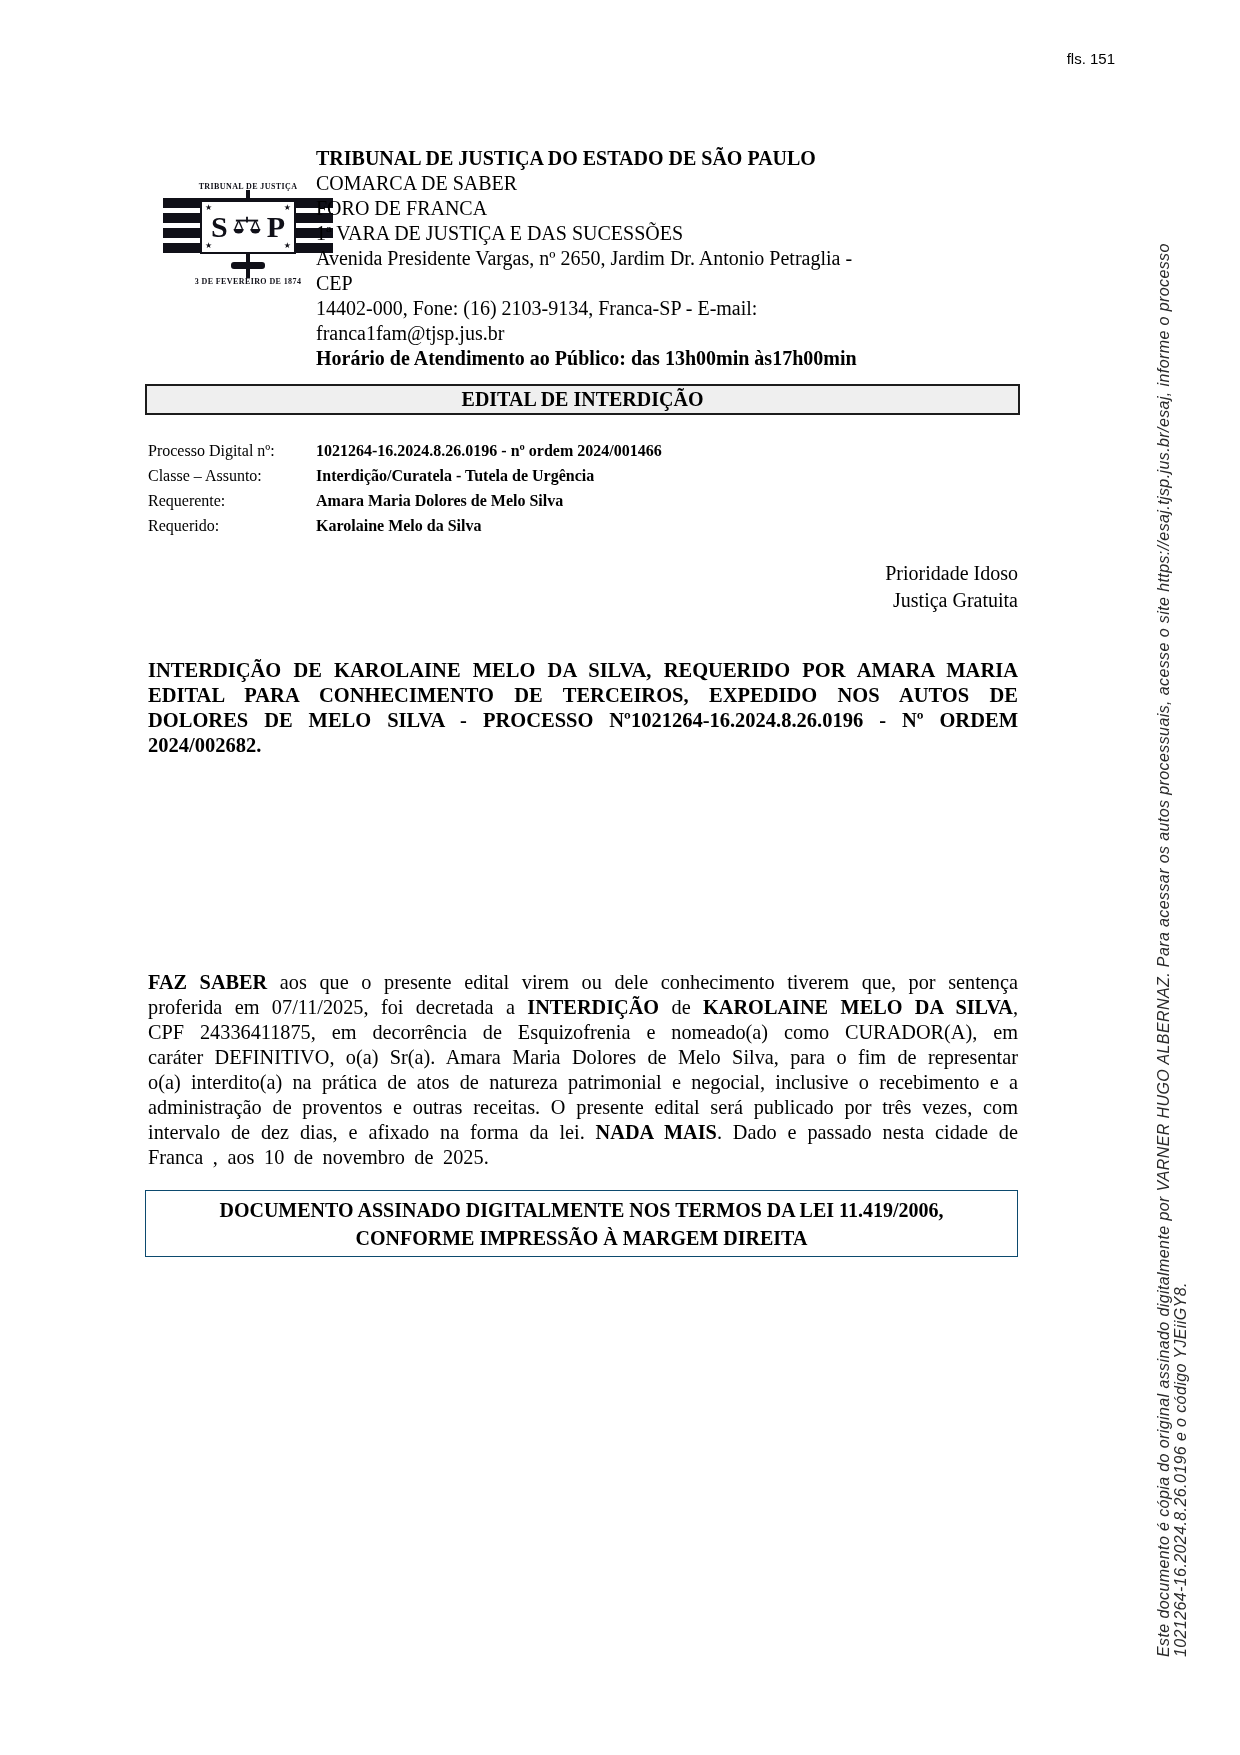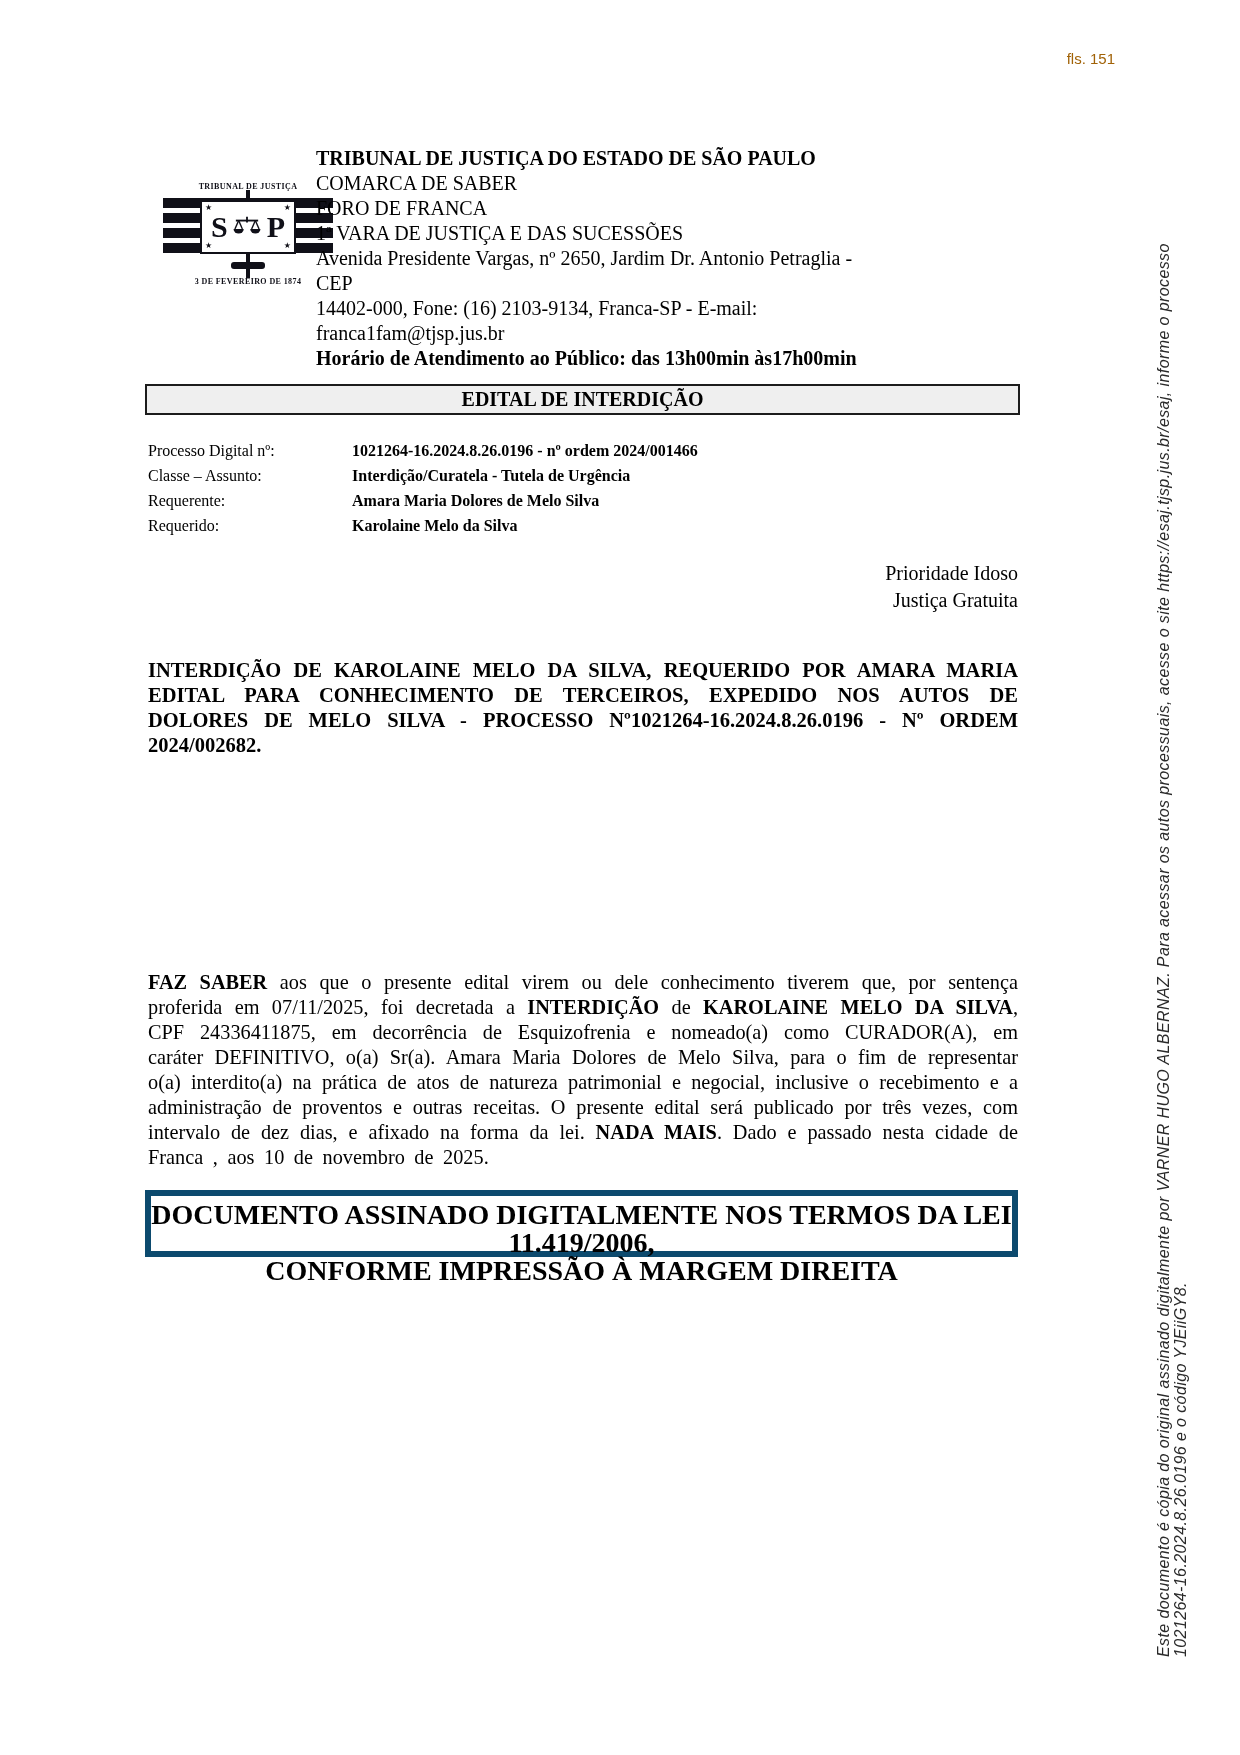--- a/index.html
+++ b/index.html
@@ -4,21 +4,21 @@
 <style>
   * { margin:0; padding:0; box-sizing:border-box; }
   html,body { background:#888; }
   .page {
     position:relative; width:1240px; height:1755px; background:#ffffff;
     margin:0 auto; font-family:"Liberation Serif", serif; color:#000;
     overflow:hidden;
   }
   .fls {
     position:absolute; top:50px; right:125px;
-    font-family:"Liberation Sans", sans-serif; font-size:15px; color:#a16207;
+    font-family:"Liberation Sans", sans-serif; font-size:15px; color:#000000;
   }
   
   .logo { position:absolute; left:163px; top:182px; width:170px; height:104px; }
   .logo-top, .logo-bottom {
     position:absolute; left:0; right:0; text-align:center;
     font-size:8px; font-weight:bold; letter-spacing:0.4px; color:#101018;
     font-family:"Liberation Serif", serif; white-space:nowrap;
   }
   .logo-top { top:0; }
   .logo-bottom { bottom:0; }
@@ -54,21 +54,21 @@
   
   .edital-box {
     position:absolute; left:145px; top:384px; width:875px; height:31px;
     background:#efefef; border:2px solid #1c1c1c;
     text-align:center; font-weight:bold; font-size:20px; line-height:27px;
   }
   
   .process { position:absolute; left:148px; top:438px; width:870px; font-size:16px; line-height:25px;font-family:Liberation Serif, serif; }
   .process .row { display:flex; }
   .process .lbl { width:168px; flex:0 0 168px; }
-  .process .val { font-weight:bold;margin-left:36px; }
+  .process .val { font-weight:bold; }
   
   .priority {
     position:absolute; right:222px; top:560px; text-align:right;
     font-size:20px; line-height:27px;
   }
   
   .para-edital {
     position:absolute; left:148px; top:658px; width:870px;
     font-size:20.5px; font-weight:bold; line-height:25px;
   }
@@ -78,22 +78,22 @@
     position:absolute; left:148px; top:806px; width:870px;
     font-size:20.3px; line-height:25px; text-align:justify;
   }
   .para-faz {
     position:absolute; left:148px; top:928px; width:870px;
     font-size:20.3px; line-height:25px; text-align:justify; word-spacing:4.5px;margin-top:42px;
   }
   
   .sign-box {
     position:absolute; left:145px; top:1190px; width:873px; height:67px;
-    border:6px solid #0c4a6e; background:#ffffff;
-    text-align:center; font-weight:bold; font-size:28px; line-height:28px;
+    border:1px solid #0c4a6e; background:#ffffff;
+    text-align:center; font-weight:bold; font-size:20px; line-height:28px;
     padding-top:5px;
   }
   
   .margin-text {
     position:absolute; left:1155px; top:1657px; width:1420px;
     transform:rotate(-90deg); transform-origin:0 0;
     font-family:"Liberation Sans", sans-serif; font-style:italic;
     font-size:16px; line-height:17px; letter-spacing:0.4px; color:#2a2a2a;
     white-space:nowrap;
   }

